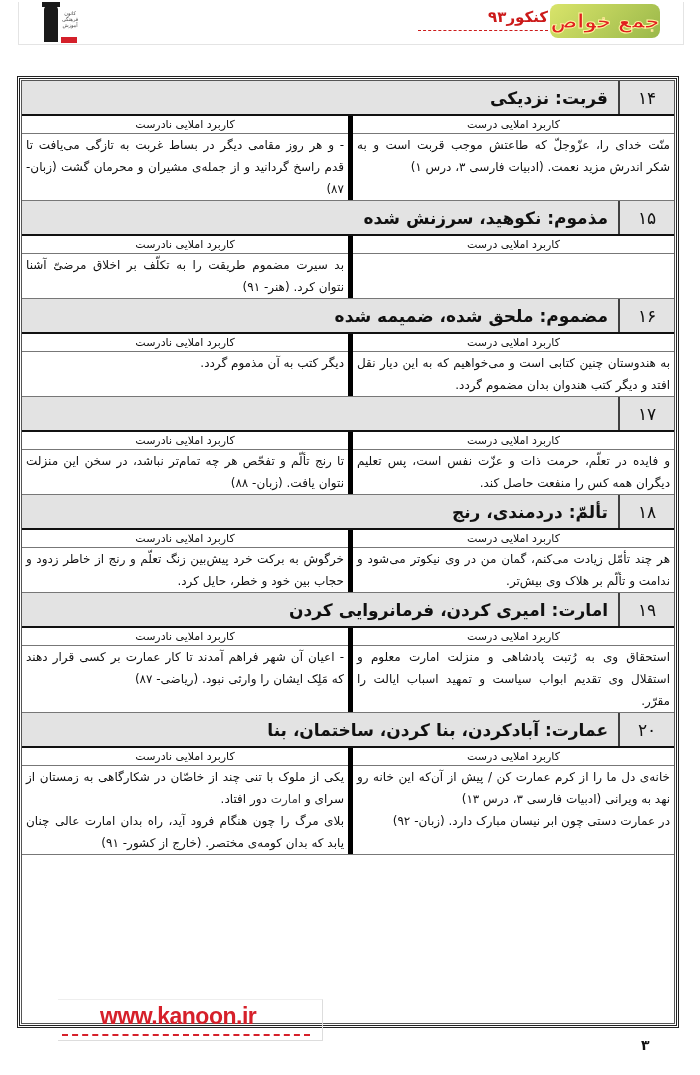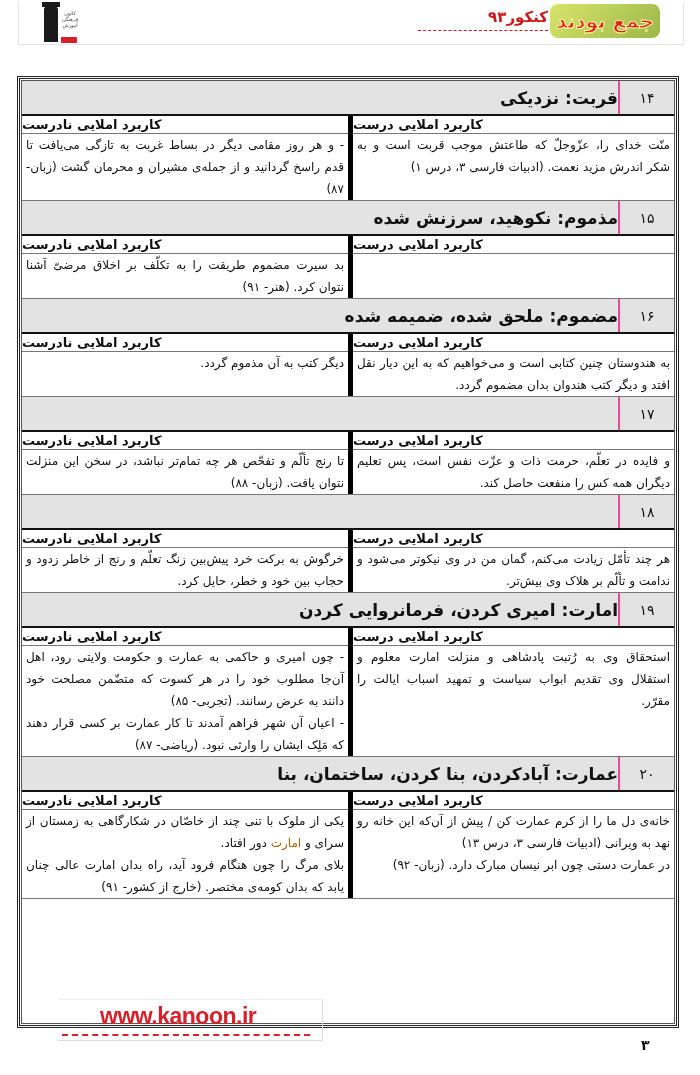--- a/index.html
+++ b/index.html
@@ -16,29 +16,29 @@
            background: linear-gradient(135deg, #d9e46a, #9ab84a); display: flex; align-items: center; justify-content: center; }
   .brand span { font-family: "DejaVu Sans", sans-serif; font-weight: bold; font-size: 20px; color: #e02020;
                 -webkit-text-stroke: 1px #fff5a0; direction: rtl; }
   .konkur { position: absolute; right: 152px; top: 8px; font-size: 15px; font-weight: bold; color: #cc1a1a; direction: rtl; }
   .konkur-line { position: absolute; right: 152px; top: 30px; width: 130px; border-bottom: 1px dashed #cc1a1a; }
 
   .table-wrap { position: absolute; left: 17px; top: 76px; width: 662px; height: 952px;
                 border: 3px double #222; box-sizing: border-box; padding: 1px; }
   .table-inner { border: 1px solid #555; height: 100%; box-sizing: border-box; direction: rtl; }
   .entry-head { display: flex; background: #e3e3e3; border-bottom: 2px solid #111; height: 33px; align-items: center; }
-  .entry-num { width: 54px; text-align: center; font-size: 14px; border-left: 2px solid #ec4899; height: 100%; display: flex; align-items: center; justify-content: center; }
-  .entry-title { font-size: 17px; font-weight: bold; }
+  .entry-num { width: 54px; text-align: center; font-size: 17px; border-left: 2px solid #404040; height: 100%; display: flex; align-items: center; justify-content: center; }
+  .entry-title { padding-right: 10px; font-size: 17px; font-weight: bold; }
   .cols { display: flex; border-bottom: 1px solid #777; }
   .col { width: 50%; box-sizing: border-box; }
   .col.right { border-left: 5px solid #000000; }
-  .col-head { text-align: left; font-size: 13px; font-weight: bold; border-bottom: 1px solid #777; height: 17px; line-height: 17px; }
+  .col-head { text-align: center; font-size: 11px; font-weight: normal; border-bottom: 1px solid #777; height: 17px; line-height: 17px; }
   .col-body { font-size: 12px; line-height: 22px; padding: 0 4px; text-align: justify; }
   .col-body p { margin: 0; }
-  .hl { color: #a16207; }
+  .hl { color: #404040; }
 
   .page-num { position: absolute; left: 641px; top: 1037px; font-size: 14px; font-weight: bold; }
   .site-box { position: absolute; left: 58px; top: 999px; width: 264px; height: 40px; border: 1px solid #ddd; border-left: none; border-top: 1px solid #eee; }
   .site { position: absolute; left: 100px; top: 1003px; font-family: "Liberation Sans", sans-serif; font-weight: bold; font-size: 23px; color: #d6202a; letter-spacing: -0.5px; text-align: center; }
   .site-line { position: absolute; left: 62px; top: 1034px; width: 248px; border-bottom: 2px dashed #d6202a; }
 </style>
 </head>
 <body>
 
 <div class="header-box"></div>
@@ -46,21 +46,21 @@
   <div class="cap"></div>
   <div class="figure"></div>
   <div class="logo-text">
     <div>کانون</div>
     <div>فرهنگی</div>
     <div>آموزش</div>
   </div>
   <div class="logo-red"></div>
 </div>
 <div class="brand">
-    <span>جمع بودند</span>
+    <span>جمع خواص</span>
   </div>
 <div class="konkur">کنکور۹۳</div>
 <div class="konkur-line"></div>
 
 <div class="table-wrap">
   <div class="table-inner" id="table-inner">
       <div class="entry-head">
         <div class="entry-num">۱۴</div>
         <div class="entry-title">قربت: نزدیکی</div>
       </div>
@@ -123,20 +123,21 @@
         </div>
         <div class="col left">
           <div class="col-head">کاربرد املایی نادرست</div>
           <div class="col-body">
             <p>تا رنج تألّم و تفحّص هر چه تمام‌تر نباشد، در سخن این منزلت نتوان یافت. (زبان- ۸۸)</p>
           </div>
         </div>
       </div>
       <div class="entry-head">
         <div class="entry-num">۱۸</div>
+        <div class="entry-title">تألمّ: دردمندی، رنج</div>
       </div>
       <div class="cols">
         <div class="col right">
           <div class="col-head">کاربرد املایی درست</div>
           <div class="col-body">
             <p>هر چند تأمّل زیادت می‌کنم، گمان من در وی نیکوتر می‌شود و ندامت و تألّم بر هلاک وی بیش‌تر.</p>
           </div>
         </div>
         <div class="col left">
           <div class="col-head">کاربرد املایی نادرست</div>
@@ -152,21 +153,20 @@
       <div class="cols">
         <div class="col right">
           <div class="col-head">کاربرد املایی درست</div>
           <div class="col-body">
             <p>استحقاق وی به رُتبت پادشاهی و منزلت امارت معلوم و استقلال وی تقدیم ابواب سیاست و تمهید اسباب ایالت را مقرّر.</p>
           </div>
         </div>
         <div class="col left">
           <div class="col-head">کاربرد املایی نادرست</div>
           <div class="col-body">
-            <p>- چون امیری و حاکمی به عمارت و حکومت ولایتی رود، اهل آن‌جا مطلوب خود را در هر کسوت که متضّمن مصلحت خود دانند به عرض رسانند. (تجربی- ۸۵)</p>
             <p>- اعیان آن شهر فراهم آمدند تا کار عمارت بر کسی قرار دهند که مَلِک ایشان را وارثی نبود. (ریاضی- ۸۷)</p>
           </div>
         </div>
       </div>
       <div class="entry-head">
         <div class="entry-num">۲۰</div>
         <div class="entry-title">عمارت: آبادکردن، بنا کردن، ساختمان، بنا</div>
       </div>
       <div class="cols">
         <div class="col right">

